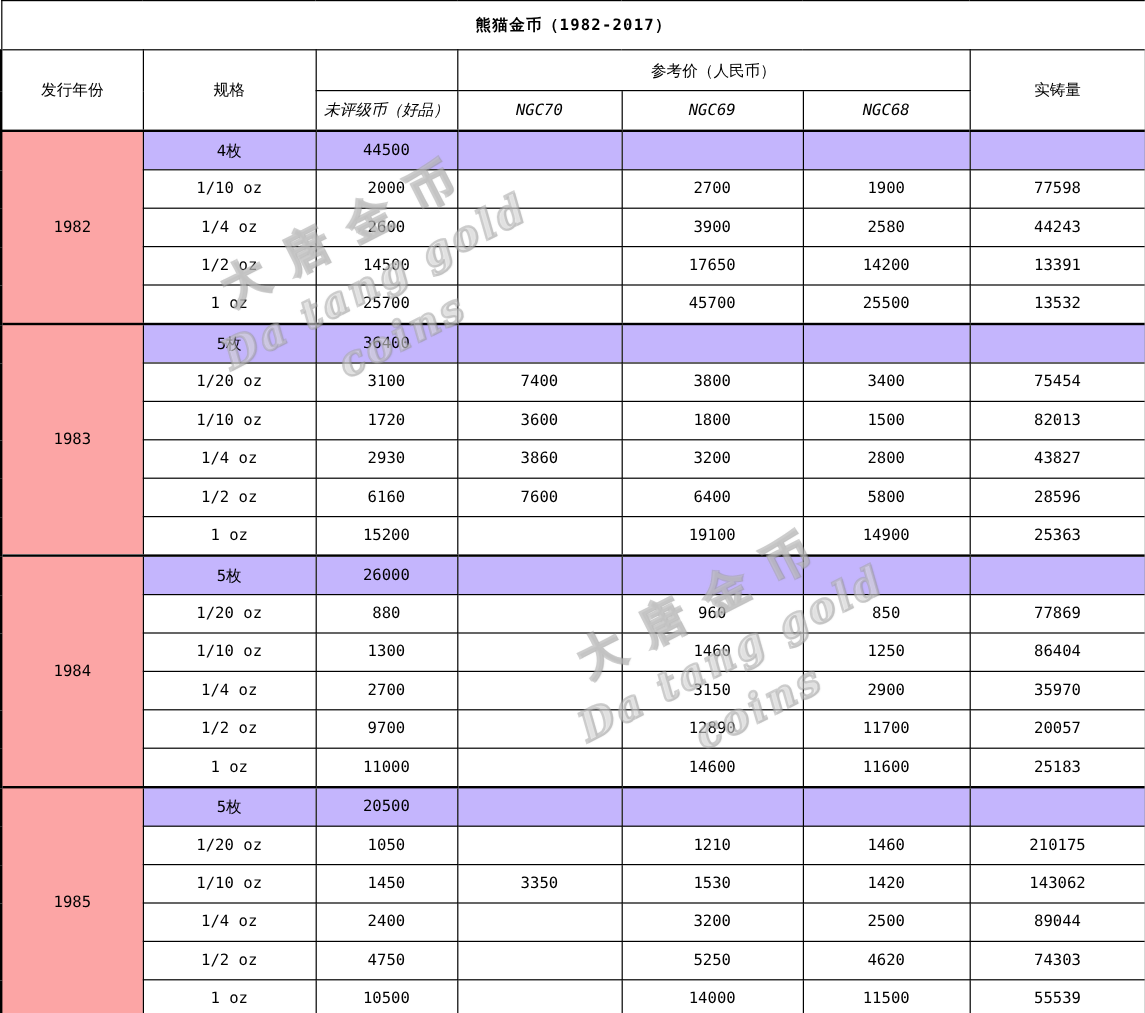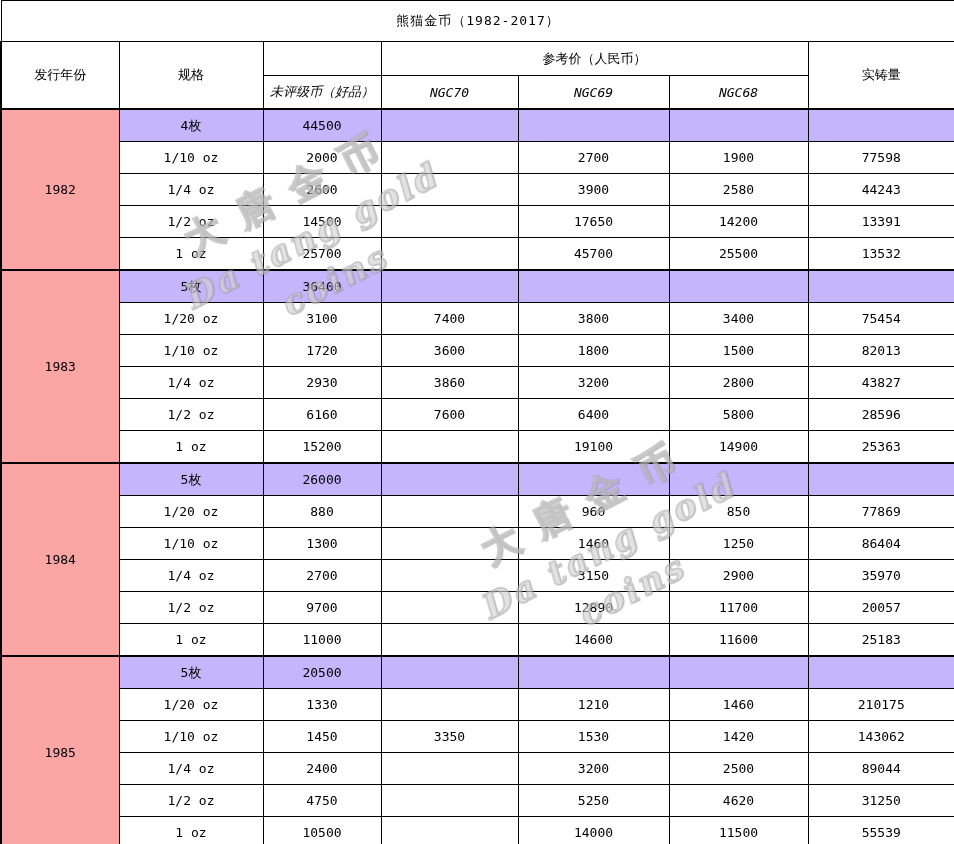--- a/index.html
+++ b/index.html
@@ -25,21 +25,21 @@
     font-size: 13px;
     color: #000000;
     padding: 0;
     white-space: nowrap;
     overflow: hidden;
     background: #ffffff;
   }
   td.title-cell {
     height: 40px;
     font-size: 15px;
-    font-weight: normal;
+    font-weight: bold;
     letter-spacing: 1px;
     border-top: 1px solid #a8a8a8;
     border-left: 1px solid #a8a8a8;
     border-right: 1px solid #a8a8a8;
     border-bottom: 2px solid #111111;
   }
   tr.header-row-1 td { height: 33px; font-family: Liberation Serif, serif; }
   tr.header-row-2 td { height: 32px; font-style: italic; }
   tr.data-row td { height: 31px; }
   .b-left  { border-left: 2px solid #000000 !important; }
@@ -265,21 +265,21 @@
           <td rowspan="6" class="year-cell b-left">1985</td>
           <td>5枚</td>
           <td>20500</td>
           <td></td>
           <td></td>
           <td></td>
           <td class="b-right"></td>
         </tr>
         <tr class="data-row">
           <td>1/20 oz</td>
-          <td>1330</td>
+          <td>1050</td>
           <td></td>
           <td>1210</td>
           <td>1460</td>
           <td class="b-right">210175</td>
         </tr>
         <tr class="data-row">
           <td>1/10 oz</td>
           <td>1450</td>
           <td>3350</td>
           <td>1530</td>
@@ -293,21 +293,21 @@
           <td>3200</td>
           <td>2500</td>
           <td class="b-right">89044</td>
         </tr>
         <tr class="data-row">
           <td>1/2 oz</td>
           <td>4750</td>
           <td></td>
           <td>5250</td>
           <td>4620</td>
-          <td class="b-right">31250</td>
+          <td class="b-right">74303</td>
         </tr>
         <tr class="data-row last-row">
           <td>1 oz</td>
           <td>10500</td>
           <td></td>
           <td>14000</td>
           <td>11500</td>
           <td class="b-right">55539</td>
         </tr>
       </tbody>

